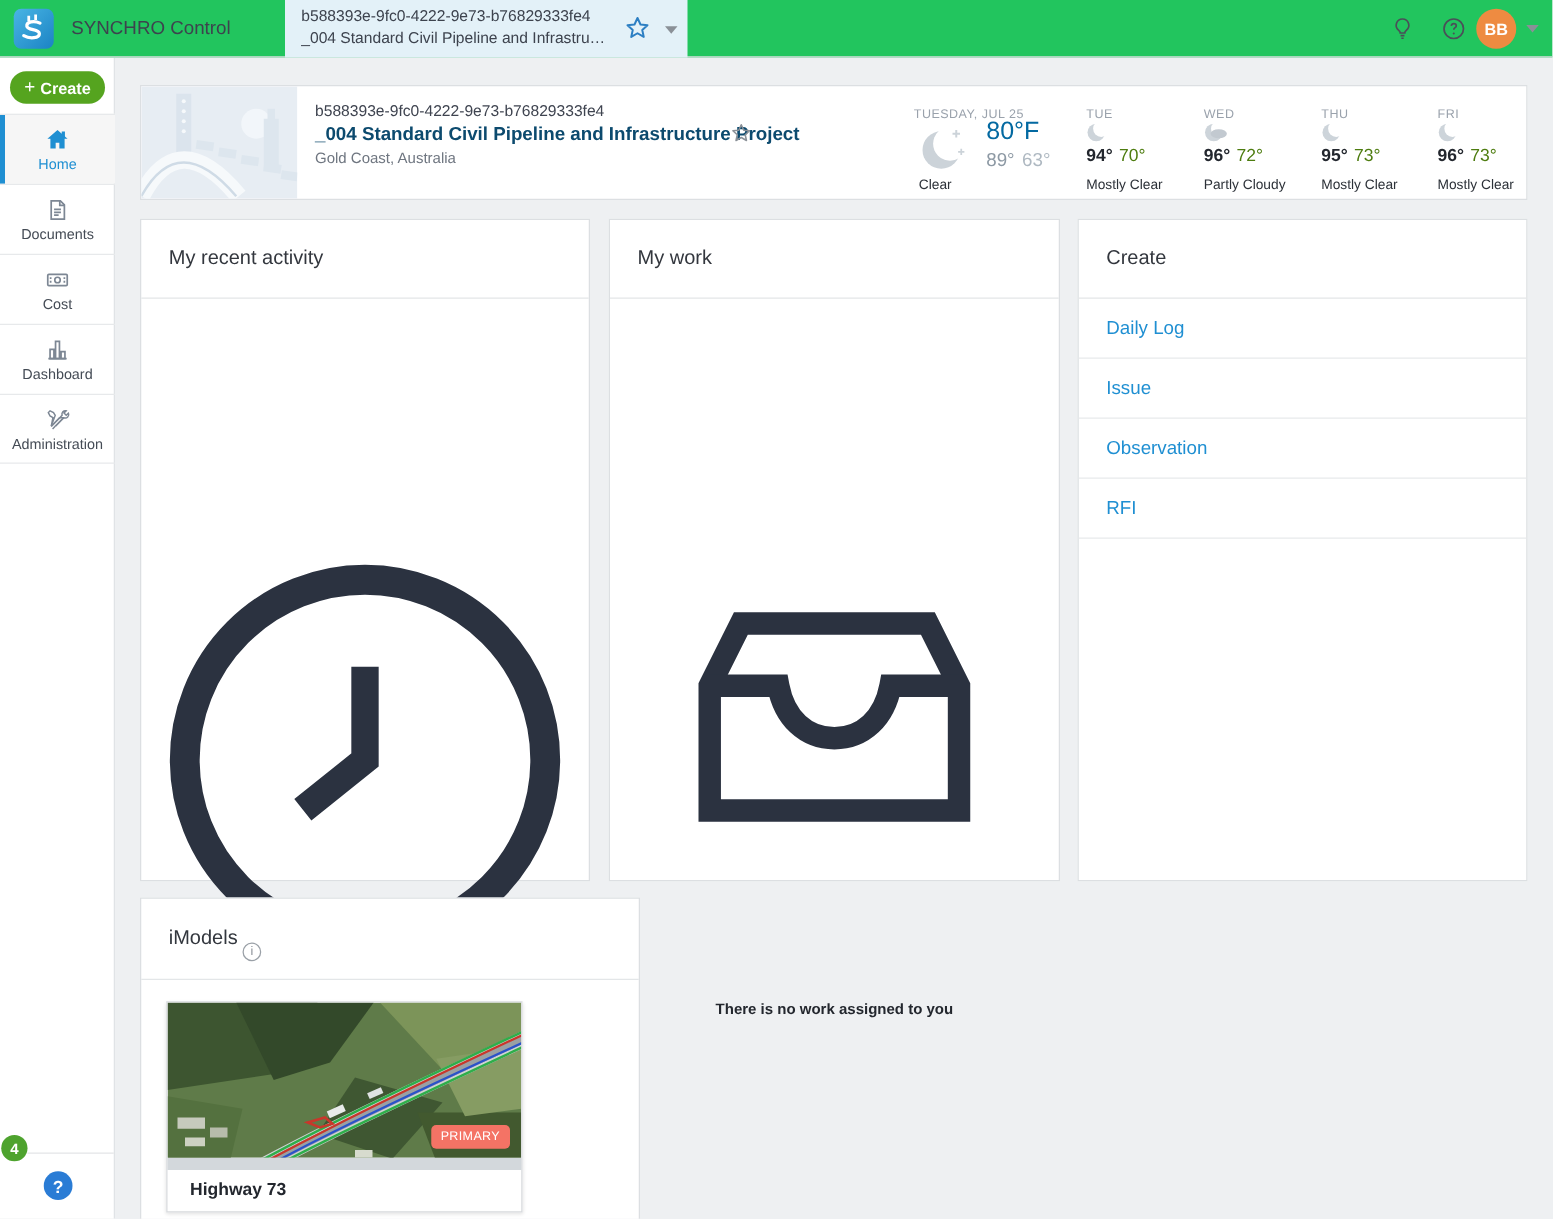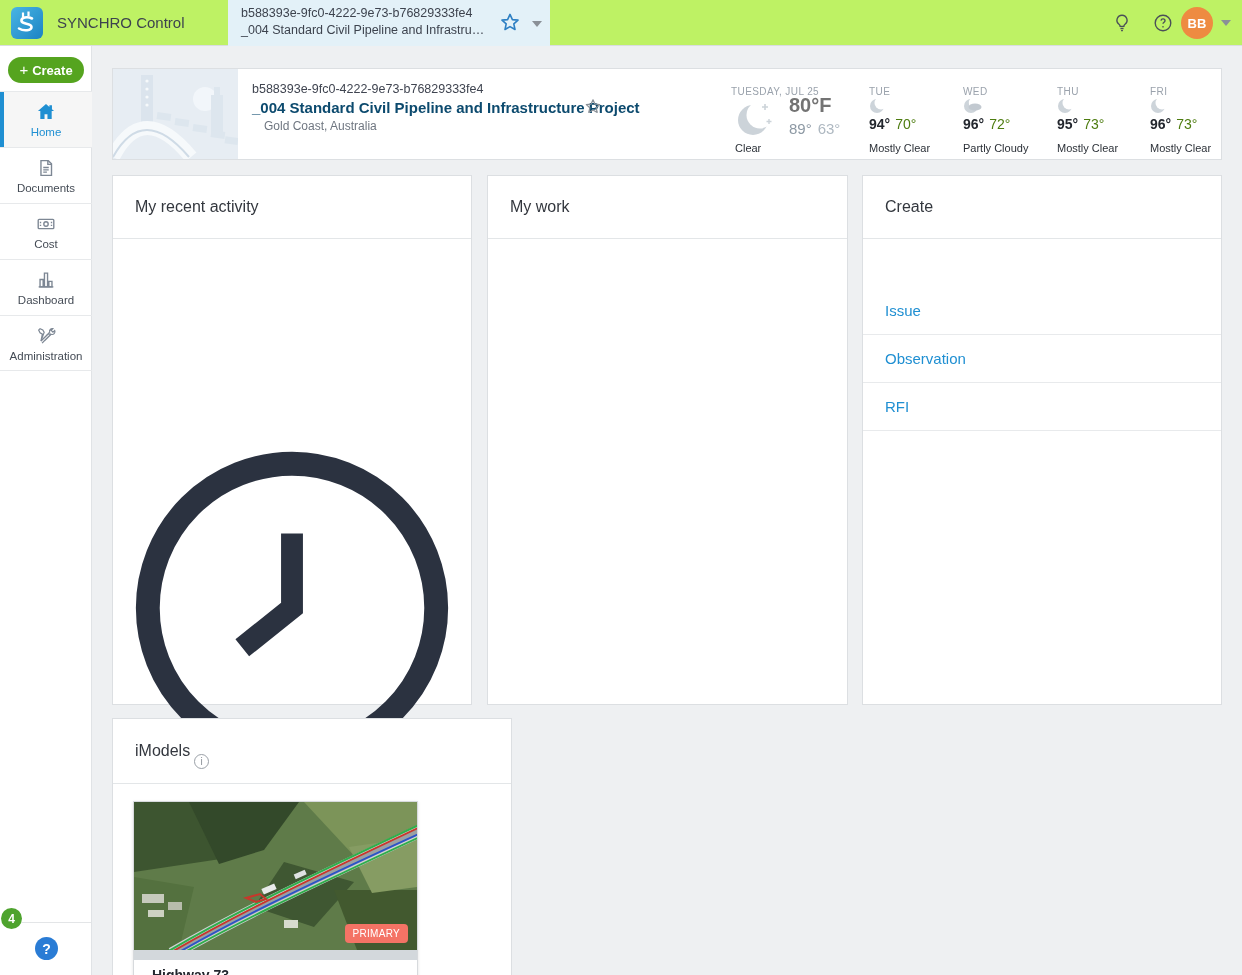--- a/index.html
+++ b/index.html
@@ -1,20 +1,20 @@
 <!DOCTYPE html>
 <html><head>
 <meta charset="utf-8">
 <style>
   * { margin:0; padding:0; box-sizing:border-box; }
   html,body { width:1242px; height:975px; overflow:hidden; }
   body { font-family:"Liberation Sans", sans-serif; background:#eef0f2; color:#23272e; position:relative; }
 
   
-  .header { position:absolute; left:0; top:0; width:1242px; height:46px; background:#bef264;
+  .header { position:absolute; left:0; top:0; width:1242px; height:46px; background:#22c55e;
             border-bottom:1px solid #d9dde0; z-index:20; }
   .logo { position:absolute; left:10px; top:6px; width:34px; height:34px; }
   .app-title { position:absolute; left:57px; top:14px; font-size:15px; color:#3d434e; }
   .proj-tab { position:absolute; left:228px; top:0; width:322px; height:46px; background:#e3f1f8; cursor:pointer; }
   .proj-tab .line1 { position:absolute; left:13px; top:6px; font-size:12.5px; color:#3d434e; white-space:nowrap; }
   .proj-tab .line2 { position:absolute; left:13px; top:23px; font-size:12.5px; color:#3d434e; white-space:nowrap; }
   .proj-tab .tab-star { position:absolute; left:270px; top:11px; width:24px; height:24px; color:#2d7fc3; }
   .proj-tab .tab-caret { position:absolute; left:304px; top:21px; }
   .caret { width:0; height:0; border-left:5px solid transparent; border-right:5px solid transparent; border-top:6px solid #8a9097; display:inline-block; }
   .hdr-icon { position:absolute; top:12px; width:22px; height:22px; color:#4a4f58; cursor:pointer; }
@@ -53,27 +53,27 @@
   
   .card { position:absolute; background:#fff; border:1px solid #dcdfe2; }
   .card-title { font-size:16px; color:#33373e; }
 
   
   .banner { left:112px; top:68px; width:1110px; height:92px; }
   .banner-art { position:absolute; left:0; top:0; width:125px; height:90px; overflow:hidden; }
   .banner-id { position:absolute; left:139px; top:13px; font-size:12.5px; color:#3f4450; }
   .banner-name { position:absolute; left:139px; top:30px; font-size:15px; font-weight:bold; color:#0c4a6e; cursor:pointer; }
   .banner-star { position:absolute; left:470px; top:28px; width:20px; height:20px; color:#8a9097; cursor:pointer; }
-  .banner-loc { position:absolute; left:139px; top:50px; font-size:12px; color:#6f7680;margin-left:12px; }
+  .banner-loc { position:absolute; left:139px; top:50px; font-size:12px; color:#6f7680; }
 
   .wx-label { font-size:10px; letter-spacing:.4px; color:#9aa2ac; }
   .wx-cond { font-size:11px; color:#2c3138; }
   .wx-current { position:absolute; left:618px; top:12px; width:135px; }
   .wx-current .wx-moon { position:absolute; left:3px; top:14px; }
-  .wx-current .wx-temp { position:absolute; left:58px; top:13px; font-size:20px; font-weight:bold; color:#737373; }
+  .wx-current .wx-temp { position:absolute; left:58px; top:13px; font-size:20px; font-weight:normal; color:#0369a1; }
   .wx-current .wx-hilo { position:absolute; left:58px; top:39px; font-size:15px; color:#8d99a4; }
   .wx-current .wx-hilo .lo { color:#aeb8c1; margin-left:6px; }
   .wx-current .wx-cond { position:absolute; left:4px; top:61px; }
   .wx-col { position:absolute; top:12px; width:92px; }
   .wx-col .wx-icon { position:absolute; left:0; top:17px; }
   .wx-col .wx-hilo { position:absolute; left:0; top:35px; font-size:14px; font-weight:bold; color:#23272e; }
   .wx-col .wx-hilo .lo { font-weight:normal; color:#4d7c0f; margin-left:5px; }
   .wx-col .wx-cond { position:absolute; left:0; top:61px; }
   .wx-c1 { left:756px; } .wx-c2 { left:850px; } .wx-c3 { left:944px; } .wx-c4 { left:1037px; }
 
@@ -93,21 +93,21 @@
 
   
   .c-imodels { left:112px; top:718px; width:400px; height:290px; }
   .im-head { position:absolute; left:0; top:0; right:0; height:65px; border-bottom:1px solid #e3e6e8; }
   .im-title { position:absolute; left:22px; top:23px; }
   .im-info { position:absolute; left:81px; top:35px; width:15px; height:15px; border:1px solid #9aa0a7;
              border-radius:50%; color:#8a9097; font-size:10px; display:flex; align-items:center;
              justify-content:center; cursor:pointer; }
   .im-tile { position:absolute; left:20px; top:82px; width:285px; background:#fff; border:1px solid #d7dadd;
              box-shadow:0 1px 3px rgba(0,0,0,.12); cursor:pointer; }
-  .im-img { position:relative; width:283px; height:148px; overflow:hidden;text-decoration:underline; }
+  .im-img { position:relative; width:283px; height:124px; overflow:hidden;text-decoration:underline; }
   .im-badge { position:absolute; right:9px; bottom:7px; background:#f47365; color:#fff; font-size:10px;
               letter-spacing:.3px; padding:4px 8px; border-radius:4px; }
   .im-strip { width:283px; height:10px; background:#d3d8dc; }
   .im-name { padding:7px 0 10px 18px; font-size:14px; font-weight:bold; color:#23272e; }
 
   svg { display:block; }
 </style>
 </head>
 <body>
 
@@ -325,25 +325,37 @@
       </svg>
     </span>
     <div class="e-msg">There are no recent items</div>
   </div>
 </div>
 
 <div class="card c-work">
   <div class="card-head">
     <span class="card-title">My work</span>
   </div>
+  <div class="empty">
+    <span class="e-icon">
+      <svg viewBox="0 0 36 36" fill="none" stroke="currentColor" stroke-width="1.8">
+        <path d="M8 12 10.5 7h15L28 12v10H8z"></path>
+        <path d="M8 12h5.5c.5 2.6 2.2 4.2 4.5 4.2s4-1.6 4.5-4.2H28"></path>
+      </svg>
+    </span>
+    <div class="e-msg">There is no work assigned to you</div>
+  </div>
 </div>
 
 <div class="card c-create">
   <div class="card-head">
     <span class="card-title">Create</span>
+  </div>
+  <div class="create-row cr-0">
+    <a href="#">Daily Log</a>
   </div>
   <div class="create-row cr-1">
     <a href="#">Issue</a>
   </div>
   <div class="create-row cr-2">
     <a href="#">Observation</a>
   </div>
   <div class="create-row cr-3">
     <a href="#">RFI</a>
   </div>

